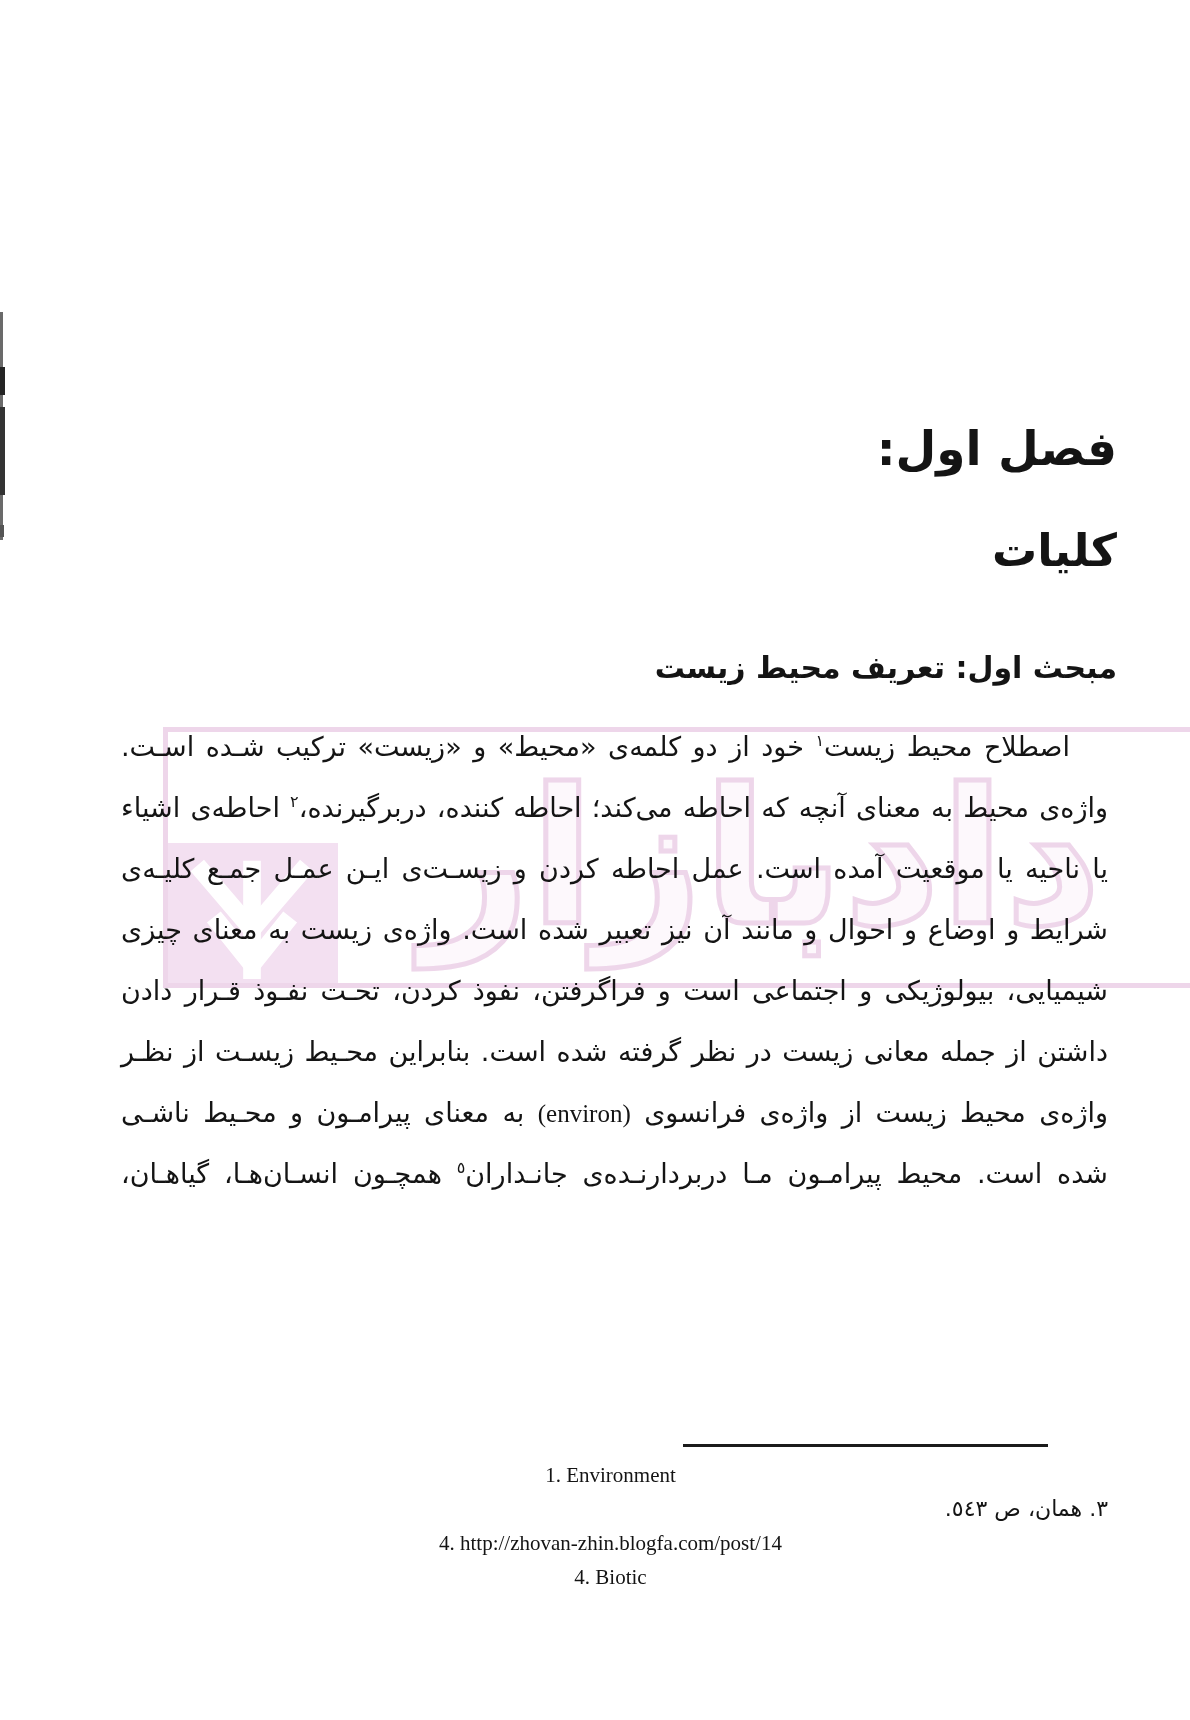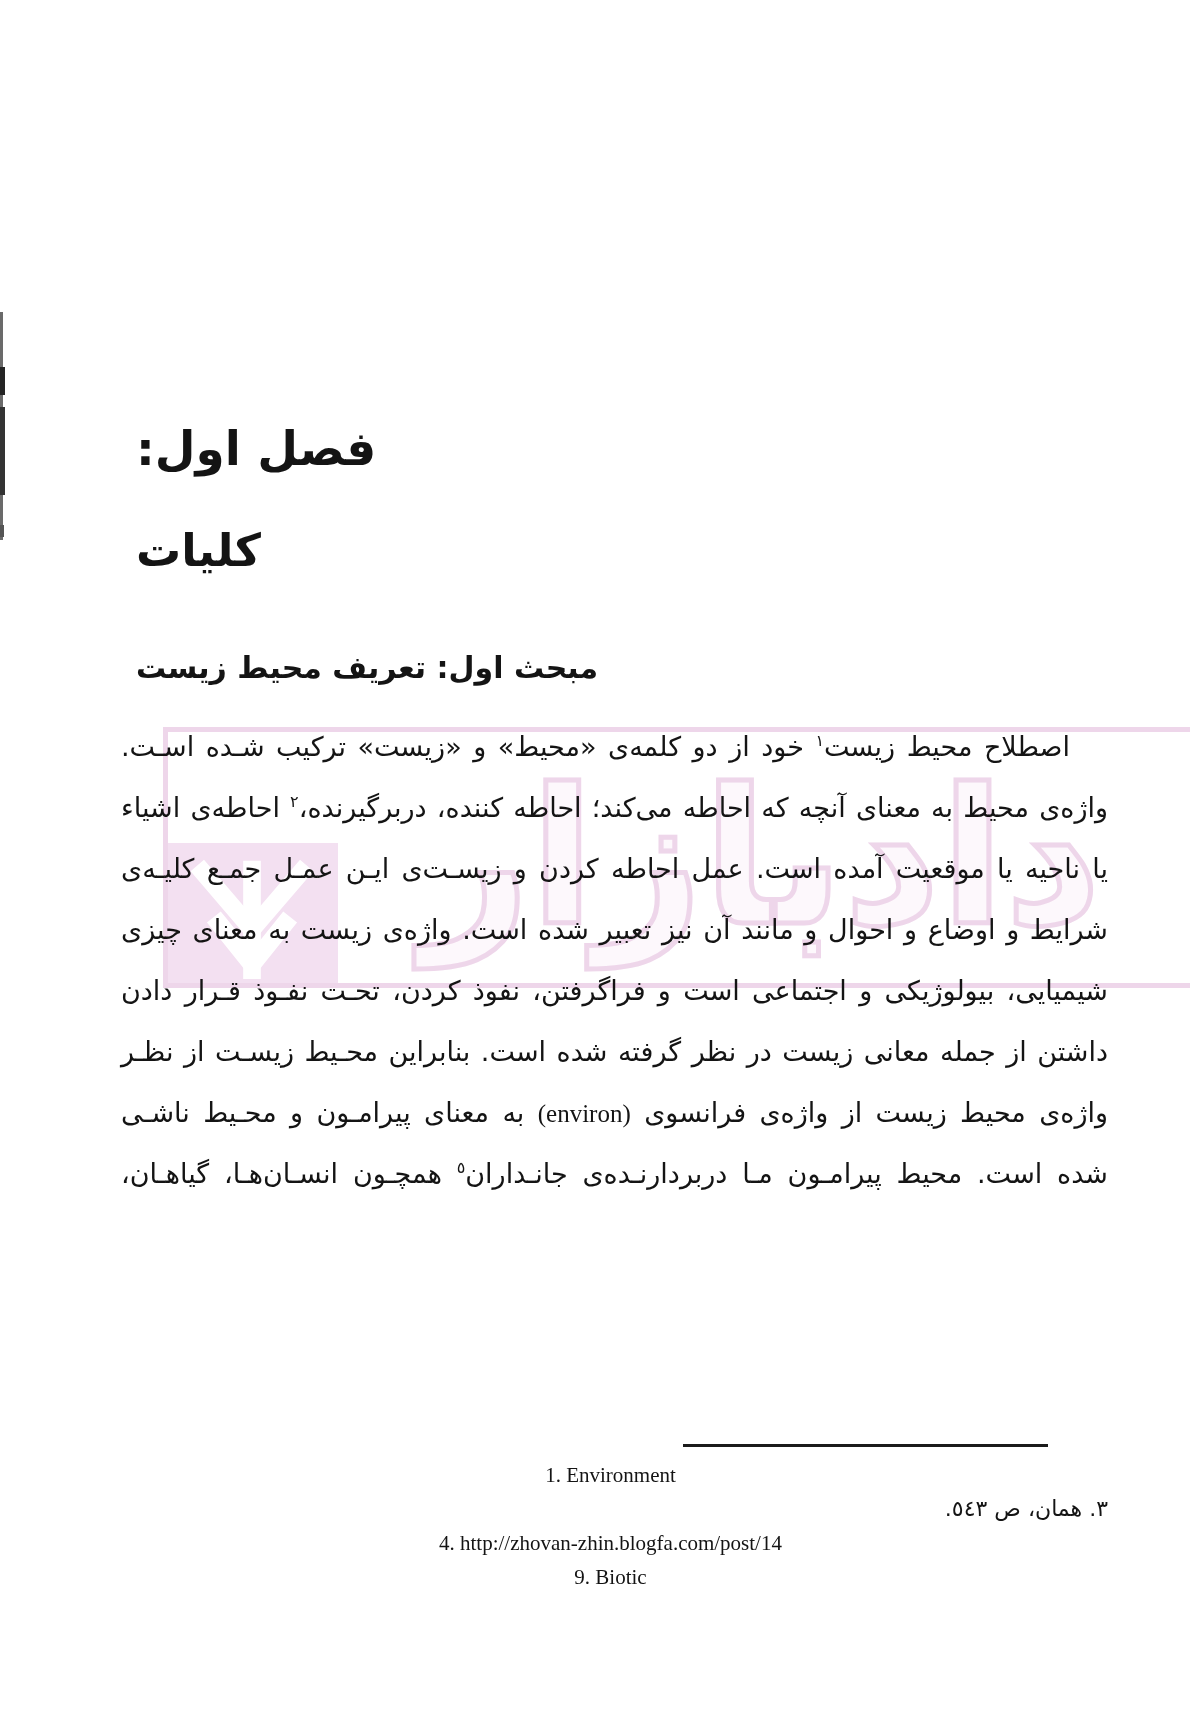--- a/index.html
+++ b/index.html
@@ -30,21 +30,21 @@
     letter-spacing:4px;
     color:#fdf8fc;
     -webkit-text-stroke:5px #eed6ea;
   }
   @supports not (-webkit-text-stroke: 1px red) {
     .wm-text { color:#f0dcee; }
   }
 
   
   .chapter-title, .chapter-subtitle, .section-heading {
-    position:absolute; left:136px; width:990px; text-align:left;
+    position:absolute; left:127px; width:990px; text-align:right;
     direction:rtl; font-weight:bold;
   }
   .chapter-title   { top:421px; font-size:47px; }
   .chapter-subtitle{ top:524px; font-size:45px; }
   .section-heading { top:650px; font-size:30px; }
 
   
   .body-paragraph {
     position:absolute; left:121px; width:987px; top:716px;
     direction:rtl; font-size:27px;
@@ -110,16 +110,16 @@
       <div class="body-line">داشتن از جمله معانی زیست در نظر گرفته شده است. بنابراین محـیط زیسـت از نظـر</div>
       <div class="body-line">واژه‌ی محیط زیست از واژه‌ی فرانسوی <span class="latin-embed" dir="ltr">(environ)</span> به معنای پیرامـون و محـیط ناشـی</div>
       <div class="body-line">شده است. محیط پیرامـون مـا دربردارنـده‌ی جانـداران<sup class="fn-ref">٥</sup> همچـون انسـان‌هـا، گیاهـان،</div>
     </div>
 
   <div class="footnote-separator"></div>
   <div class="footnotes">
       <div class="footnote-item latin">1. Environment</div>
       <div class="footnote-item persian">٣. همان، ص ٥٤٣.</div>
       <div class="footnote-item latin">4. http://zhovan-zhin.blogfa.com/post/14</div>
-      <div class="footnote-item latin">9. Biotic</div>
+      <div class="footnote-item latin">4. Biotic</div>
     </div>
 
 </div>
 
 </body></html>

